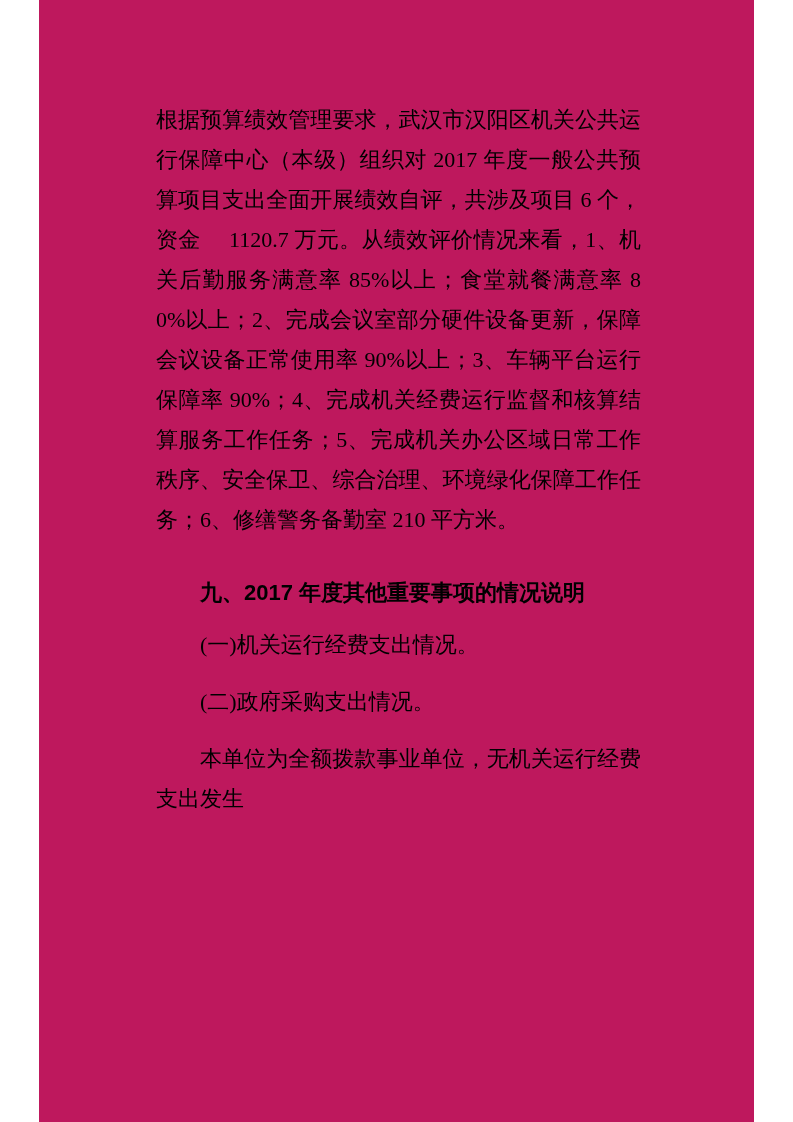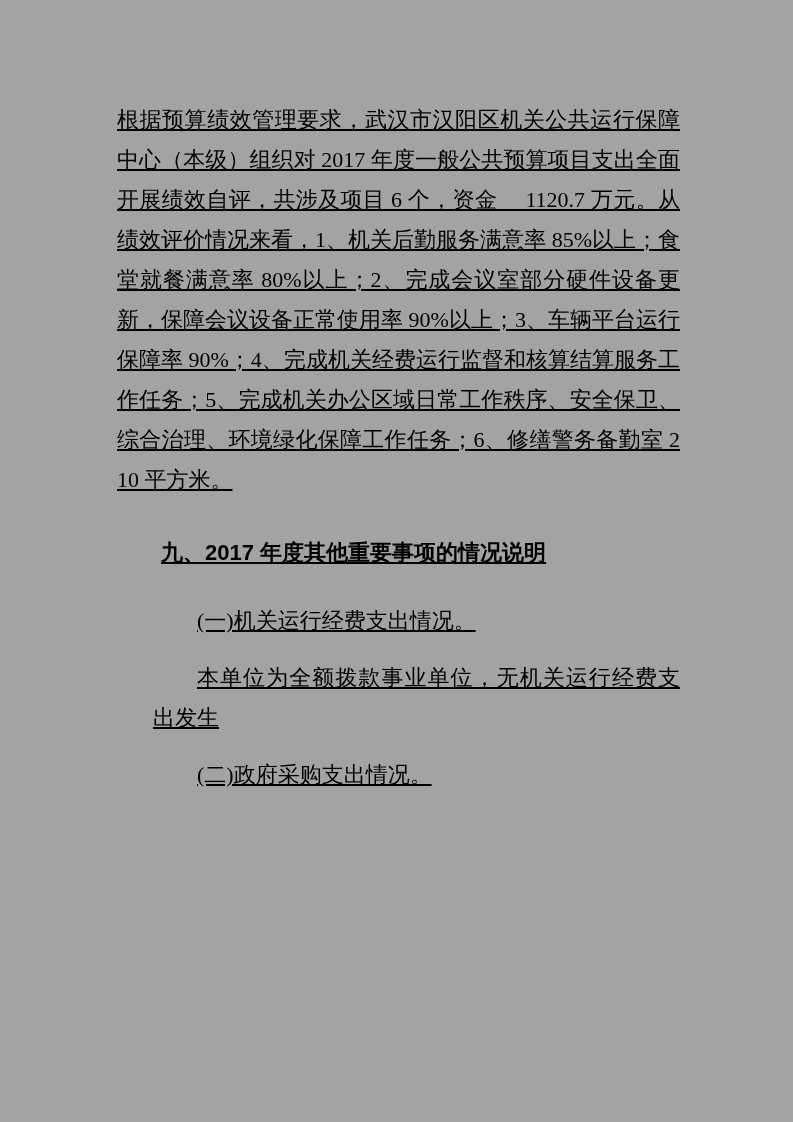--- a/index.html
+++ b/index.html
@@ -2,63 +2,61 @@
 <html lang="zh"><head>
 <meta charset="utf-8">
 <style>
   html, body {
     margin: 0;
     padding: 0;
     background: #ffffff;
   }
   .page {
     position: relative;
-    width: 793px;
+    width: 715px;
     height: 1122px;
     margin: 0 auto;
-    background: #a3a3a3;
+    background: #be185d;
     box-sizing: border-box;
     padding: 100px 113px 0 117px;
     overflow: hidden;
     color: #000000;
-    text-decoration: underline;
   }
   .para {
     margin: 0 0 17px 0;
     font-family: "Liberation Serif", "DejaVu Serif", serif;
     font-size: 22px;
     line-height: 40px;
     text-align: justify;
     text-justify: inter-character;
     color: #000000;
     word-break: break-all;
   }
   .para.indent {
     text-indent: 44px;
-    margin-left: 36px;
   }
   .heading {
-    margin: 33px 0 28px 0;
+    margin: 33px 0 12px 0;
     font-family: "Liberation Sans", "DejaVu Sans", sans-serif;
     font-weight: 700;
     font-size: 22px;
     line-height: 40px;
     text-indent: 44px;
     text-align: left;
     color: #000000;
   }
 </style>
 </head>
 <body>
 
 <div class="page">
   <p class="para">根据预算绩效管理要求，武汉市汉阳区机关公共运行保障中心（本级）组织对 2017 年度一般公共预算项目支出全面开展绩效自评，共涉及项目 6 个，资金　 1120.7 万元。从绩效评价情况来看，1、机关后勤服务满意率 85%以上；食堂就餐满意率 80%以上；2、完成会议室部分硬件设备更新，保障会议设备正常使用率 90%以上；3、车辆平台运行保障率 90%；4、完成机关经费运行监督和核算结算服务工作任务；5、完成机关办公区域日常工作秩序、安全保卫、综合治理、环境绿化保障工作任务；6、修缮警务备勤室 210 平方米。</p>
 
   <p class="heading">九、2017 年度其他重要事项的情况说明</p>
 
   <p class="para indent">(一)机关运行经费支出情况。</p>
 
+  <p class="para indent">(二)政府采购支出情况。</p>
+
   <p class="para indent">本单位为全额拨款事业单位，无机关运行经费支出发生</p>
-
-  <p class="para indent">(二)政府采购支出情况。</p>
 
 
 </div>
 
 </body></html>

